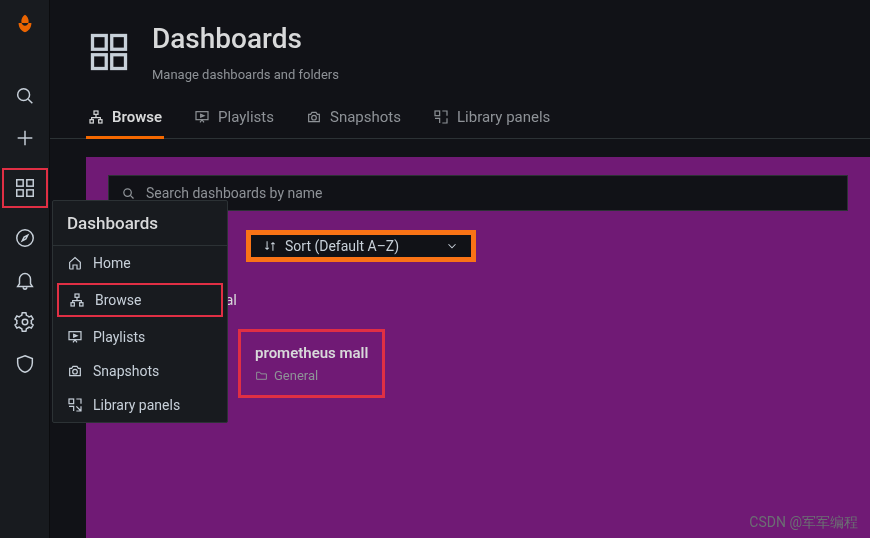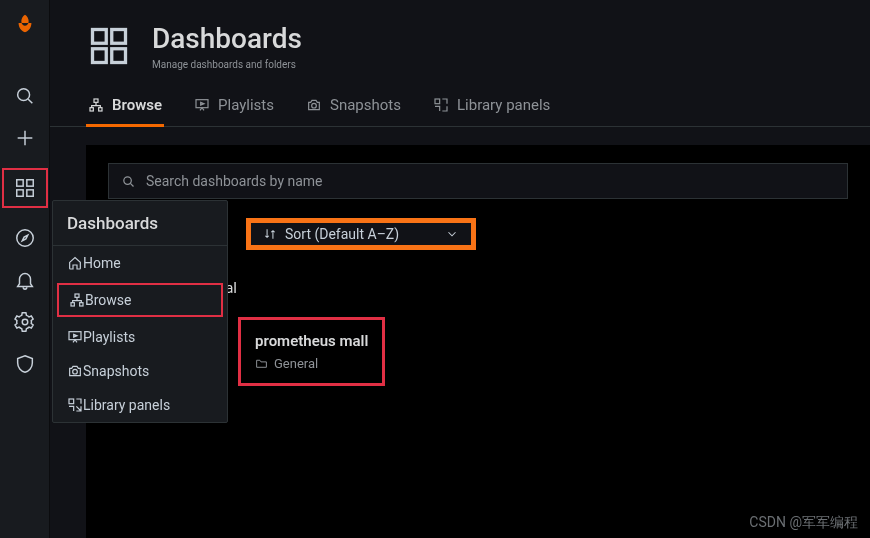--- a/index.html
+++ b/index.html
@@ -46,21 +46,21 @@
     .side-popover .heading {
       padding: 12px 14px;
       font-size: 17px;
       font-weight: 500;
       color: #d8d9da;
       border-bottom: 1px solid #2c3235;
     }
     .side-popover .item {
       display: flex;
       align-items: center;
-      gap: 0;
+      gap: 10px;
       padding: 9px 14px;
       font-size: 14px;
       color: #c7d0d9;
       cursor: pointer;
     }
     .side-popover .item svg { width:16px; height:16px; stroke: currentColor; fill:none; stroke-width:1.8; }
     .side-popover .item-browse {
       border: 2px solid #e02f44;
       margin: 3px 4px;
       padding: 7px 10px;
@@ -77,21 +77,21 @@
     
     .page-header {
       display: flex;
       align-items: center;
       gap: 20px;
       padding: 0 0 16px 36px;
     }
     .page-header .big-icon { width:46px; height:46px; display:flex; align-items:center; justify-content:center; }
     .page-header .big-icon svg { width:44px; height:44px; stroke:#c7d0d9; fill:none; stroke-width:1.8; }
     .page-header h1 { font-size: 28px; font-weight: 500; color: #d8d9da; }
-    .page-header .subtitle { font-size: 10px; color: #8e9297; margin-top: 4px; }
+    .page-header .subtitle { font-size: 13px; color: #8e9297; margin-top: 12px; }
 
     
     .tabs {
       display: flex;
       gap: 28px;
       padding: 0 0 0 36px;
       border-bottom: 1px solid #2c3235;
     }
     .tab {
       display: flex;
@@ -103,21 +103,21 @@
       cursor: pointer;
       border-bottom: 3px solid transparent;
       margin-bottom: -1px;
     }
     .tab svg { width:16px; height:16px; stroke: currentColor; fill:none; stroke-width:1.8; }
     .tab.active { color: #d8d9da; font-weight: 600; border-bottom-color: #F46800; }
 
     
     .content-panel {
       margin: 18px 0 0 36px;
-      background: #000000;
+      background: #701a75;
       flex:1;
       padding: 18px 22px;
       display:flex;
       flex-direction:column;
       gap: 18px;
     }
     .search-input {
       display:flex;
       align-items:center;
       gap: 10px;

